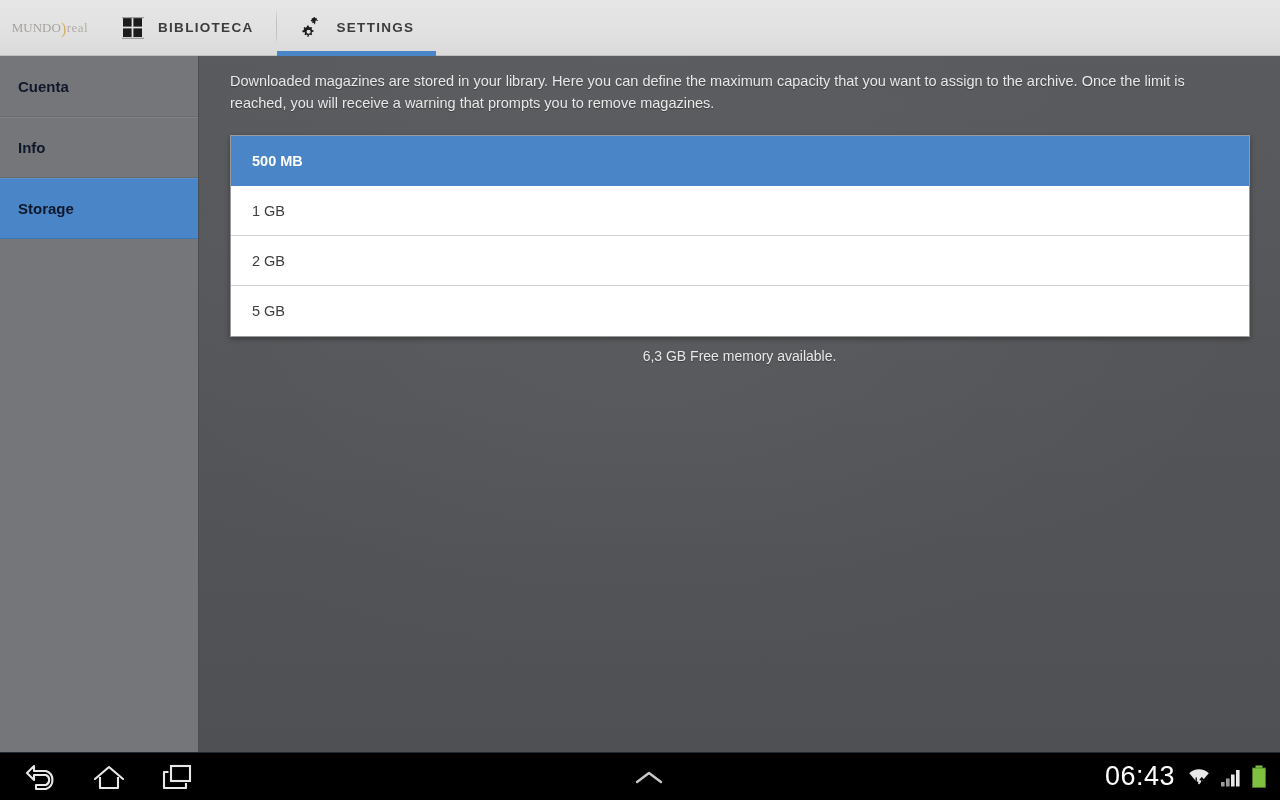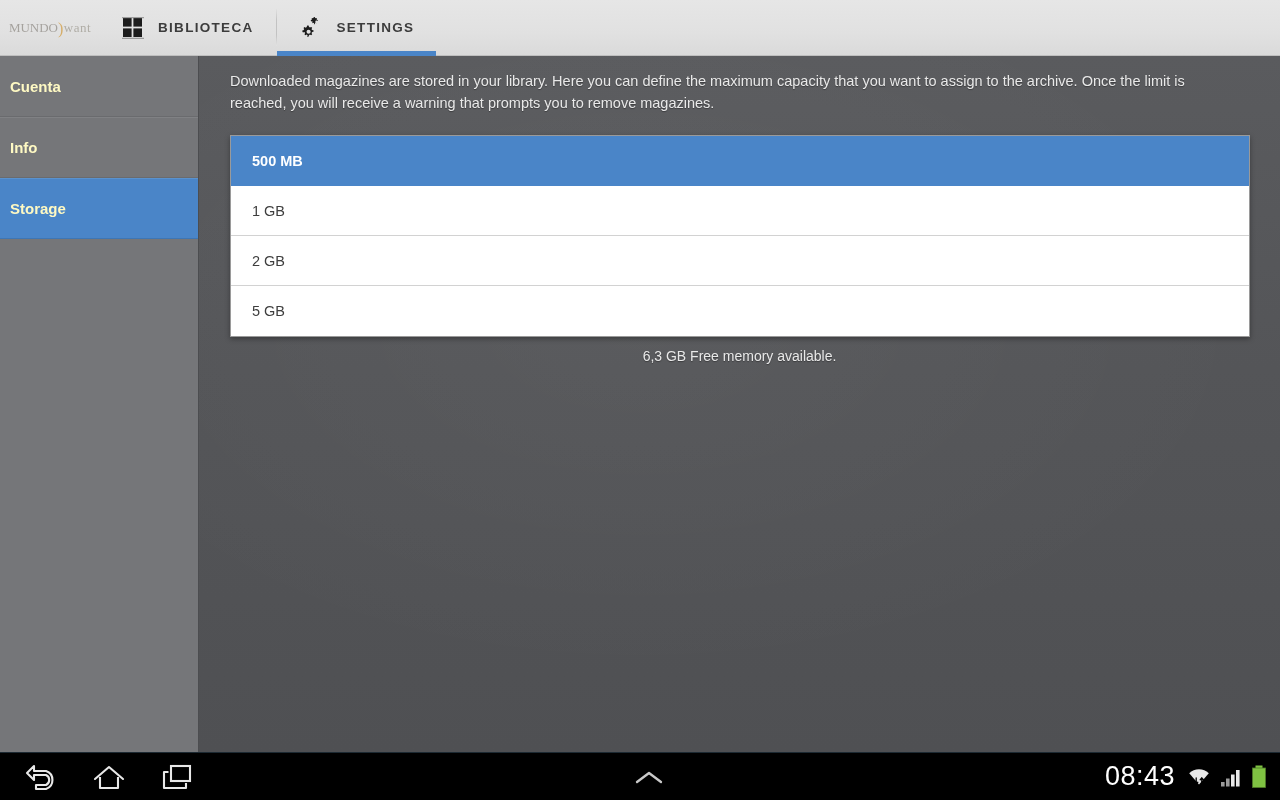--- a/index.html
+++ b/index.html
@@ -112,22 +112,22 @@
   #sidebar {
     width: 199px;
     flex: 0 0 199px;
     background: #757679;
     border-right: 1px solid #4c4d50;
   }
   .side-item {
     height: 61px;
     display: flex;
     align-items: center;
-    padding-left: 10px;
-    color: #fef9c3;
+    padding-left: 18px;
+    color: #0f172a;
     font-size: 15px;
     font-weight: bold;
     border-bottom: 1px solid #6a6b6e;
     border-top: 1px solid #808184;
     cursor: default;
   }
   .side-item:first-child { border-top: none; }
   .side-item.selected {
     background: #4a85c8;
     border-top-color: #5a92ce;
@@ -224,21 +224,21 @@
 </head>
 <body>
 
 <div id="screen">
 
   <div id="action-bar">
 
     <div class="brand-logo">
       <span class="lg-a">MUNDO</span>
         <span class="lg-p">)</span>
-        <span class="lg-b">want</span>
+        <span class="lg-b">real</span>
     </div>
 
     <div class="tab">
       <span>
         <svg class="grid-icon" viewBox="0 0 22 22" aria-hidden="true">
           <rect x="1" y="1" width="8.6" height="8.6" fill="#1c1c1c"></rect>
           <rect x="11.4" y="1" width="8.6" height="8.6" fill="#1c1c1c"></rect>
           <rect x="1" y="11.4" width="8.6" height="8.6" fill="#1c1c1c"></rect>
           <rect x="11.4" y="11.4" width="8.6" height="8.6" fill="#1c1c1c"></rect>
           <rect x="0" y="0.2" width="22" height="1" fill="#8c8c8c"></rect>
@@ -328,21 +328,21 @@
 
     <div id="nav-center">
       <span>
         <svg class="sysicon" width="32" height="20" viewBox="0 0 32 20" aria-hidden="true">
           <path d="M4 15 L16 6 L28 15" fill="none" stroke="#c9c9c9" stroke-width="2.3" stroke-linecap="round" stroke-linejoin="round"></path>
         </svg>
       </span>
     </div>
 
     <div id="status-right">
-      <span id="clock">08:43</span>
+      <span id="clock">06:43</span>
 
       <span>
         <svg class="sysicon" width="26" height="26" viewBox="0 0 26 26" aria-hidden="true">
           <path d="M13 20.5 L3.2 9.2 A14 14 0 0 1 22.8 9.2 Z" fill="#e8e8e8"></path>
           <path d="M13 20.5 L3.2 9.2 A14 14 0 0 1 22.8 9.2 Z" fill="#000" opacity="0"></path>
           <path d="M10.2 14 L10.2 20 M10.2 20 L8.6 18.2 M10.2 20 L11.8 18.2" stroke="#000" stroke-width="1.3" fill="none" stroke-linecap="round"></path>
           <path d="M15.8 20 L15.8 14 M15.8 14 L14.2 15.8 M15.8 14 L17.4 15.8" stroke="#000" stroke-width="1.3" fill="none" stroke-linecap="round"></path>
         </svg>
       </span>
 

